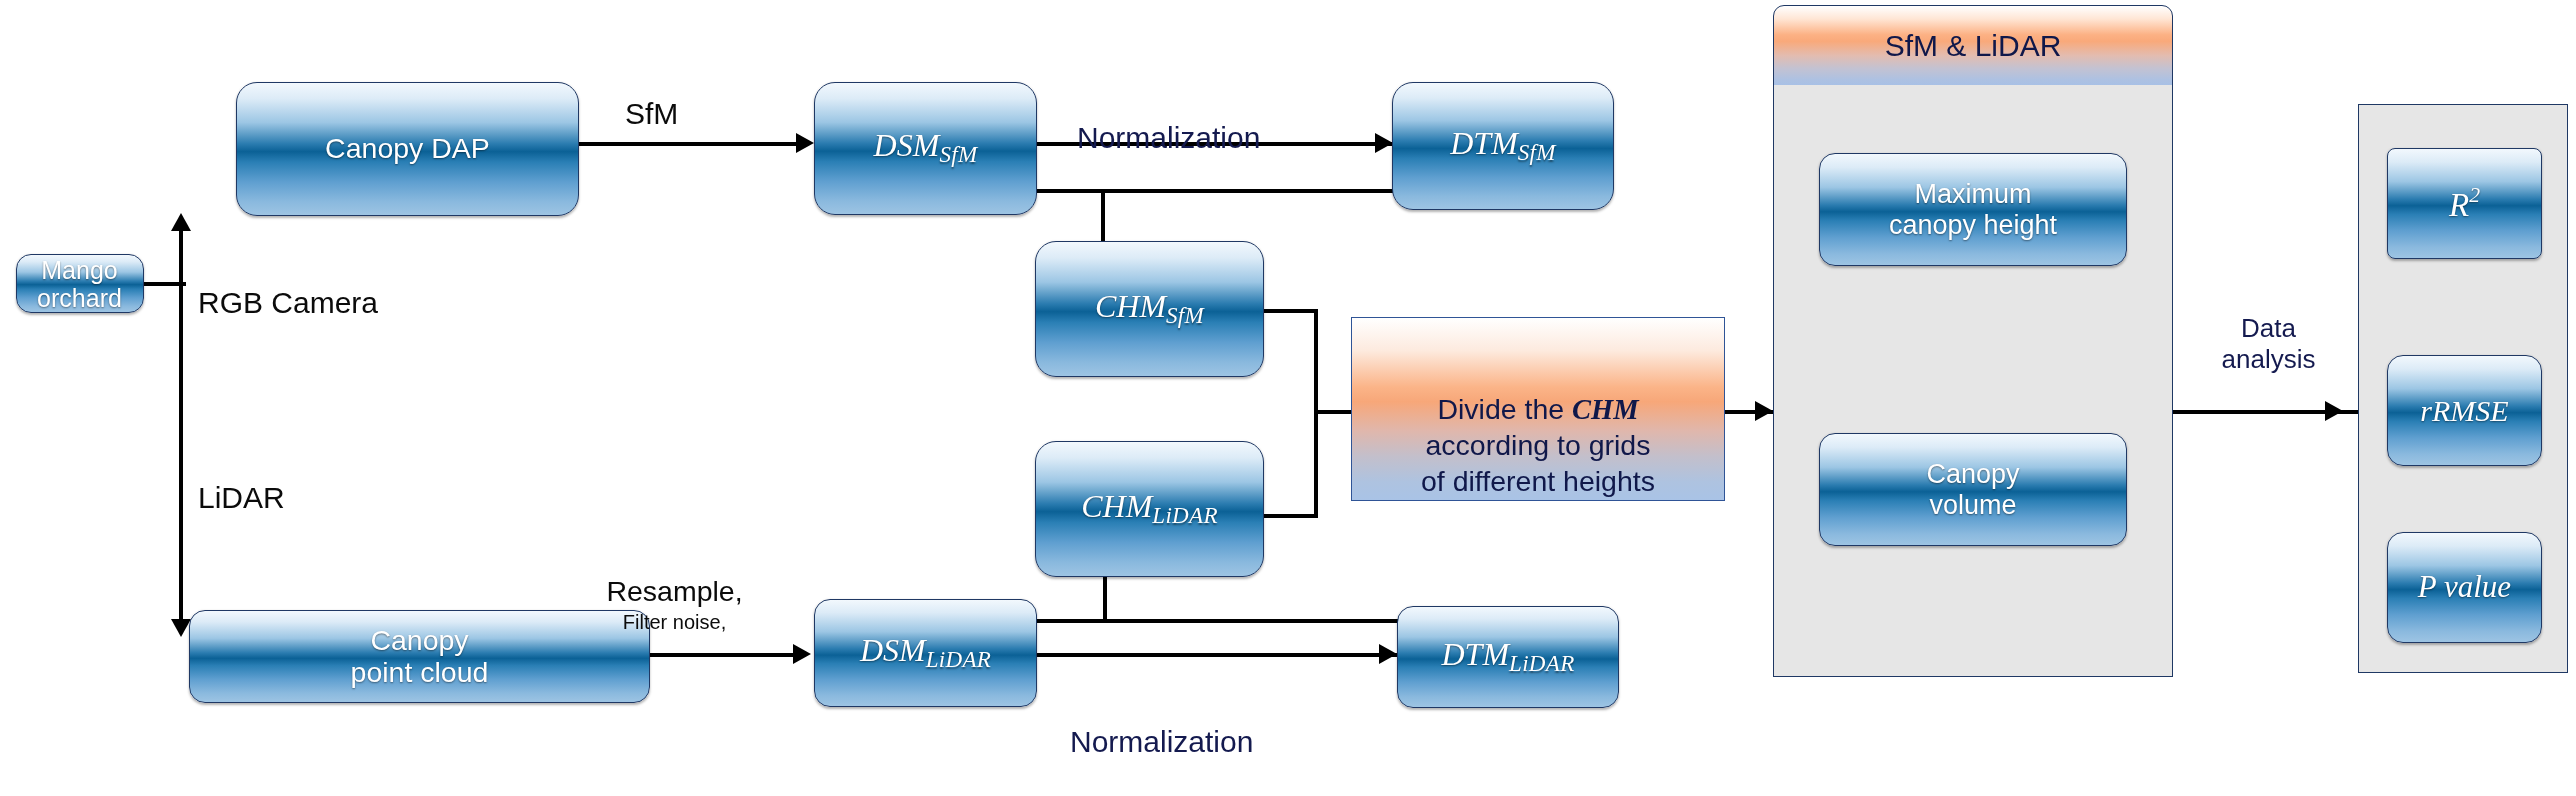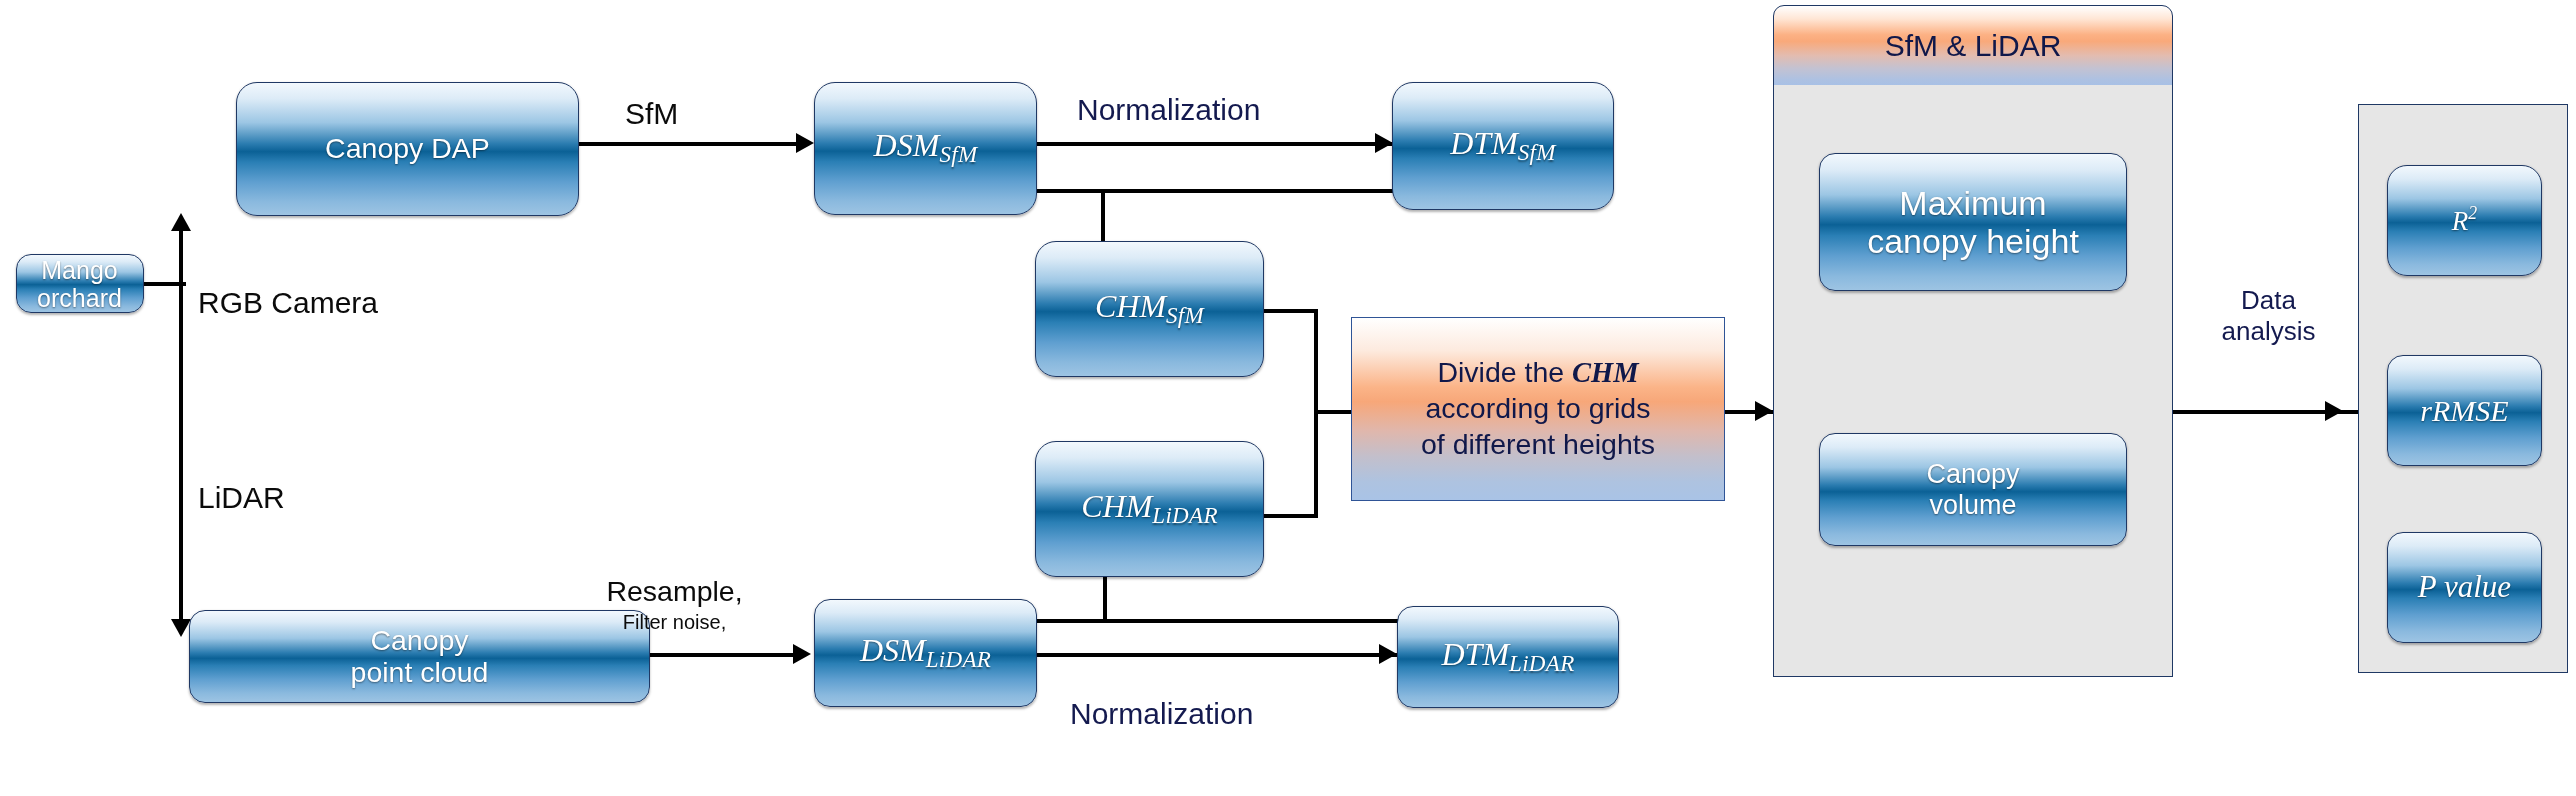--- a/index.html
+++ b/index.html
@@ -45,21 +45,21 @@
     background:linear-gradient(to bottom,
        #ffffff 0%,
        #fdeade 18%,
        #fbb488 38%,
        #f7a779 46%,
        #e0b7ac 62%,
        #c3bfcb 76%,
        #aec3e0 90%,
        #a9c3e6 100%);
     color:#10184a;
-    display:flex;align-items:center;justify-content:center;text-align:center;
+    display:flex;align-items:flex-end;justify-content:center;text-align:center;
     line-height:1.26;
   }
   .orangebox .mono{font-family:"Liberation Serif",serif;font-style:italic;font-weight:700;}
 
   
   .panel{
     position:absolute;box-sizing:border-box;
     background:#E6E6E6;
     border:1.9px solid #1F3864;
   }
@@ -89,21 +89,21 @@
   .arrow-d{position:absolute;width:0;height:0;
     border-left:10.5px solid transparent;border-right:10.5px solid transparent;
     border-top:18.6px solid #000;}
   .arrow-u{position:absolute;width:0;height:0;
     border-left:10.5px solid transparent;border-right:10.5px solid transparent;
     border-bottom:18.6px solid #000;}
 
   
   .lbl{position:absolute;white-space:pre-line;text-align:center;line-height:1.18;}
   .lbl.black{color:#0b0b0b;}
-  .lbl.navy{color:#141a4f;}
+  .lbl.navy{color:#141a4f;margin-top:28px;}
 </style>
 </head>
 <body>
 
 <div id="stage">
 
   <div class="hline" style="left:141px;top:282px;width:45px;"></div>
   <div class="vline" style="left:179px;top:229px;height:396px;"></div>
   <div class="arrow-u" style="left:171px;top:213px;"></div>
   <div class="arrow-d" style="left:171px;top:619px;"></div>
@@ -195,34 +195,34 @@
       <span>according to grids</span><br>
       <span>of different heights</span>
     </div>
   </div>
 
   <div class="panel-head" style="left:1773px;top:5px;width:400px;height:82px;font-size:30px;">
     <span>SfM &amp; LiDAR</span>
   </div>
   <div class="panel" style="left:1773px;top:85px;width:400px;height:592px;border-top:none;"></div>
 
-  <div class="node sans" style="left:1819px;top:153px;width:308px;height:138px;font-size:34px;border-radius:16px;">
+  <div class="node sans" style="left:1819px;top:153px;width:308px;height:113px;font-size:27px;border-radius:16px;">
     <span style="white-space:pre-line;">Maximum
 canopy height</span>
   </div>
 
 
   <div class="node sans" style="left:1819px;top:433px;width:308px;height:113px;font-size:27px;border-radius:16px;">
     <span style="white-space:pre-line;">Canopy
 volume</span>
   </div>
 
   <div class="panel" style="left:2358px;top:104px;width:210px;height:569px;"></div>
 
-  <div class="node serif" style="left:2387px;top:165px;width:155px;height:111px;font-size:27px;border-radius:20px;">
+  <div class="node serif" style="left:2387px;top:148px;width:155px;height:111px;font-size:33px;border-radius:8px;">
     <span>
       <span>R</span><span class="sup">2</span>
     </span>
   </div>
 
   <div class="node serif" style="left:2387px;top:355px;width:155px;height:111px;font-size:30px;border-radius:16px;">
     <span>rRMSE</span>
   </div>
 
   <div class="node serif" style="left:2387px;top:532px;width:155px;height:111px;font-size:31px;border-radius:16px;">

